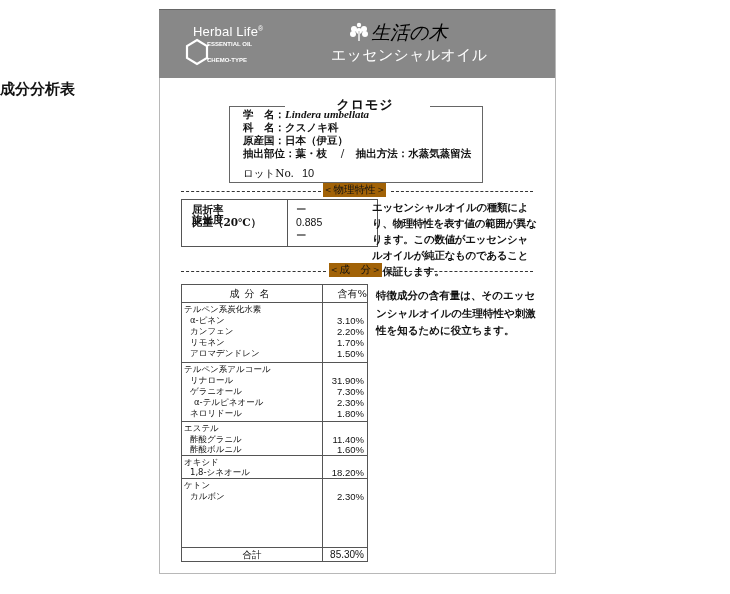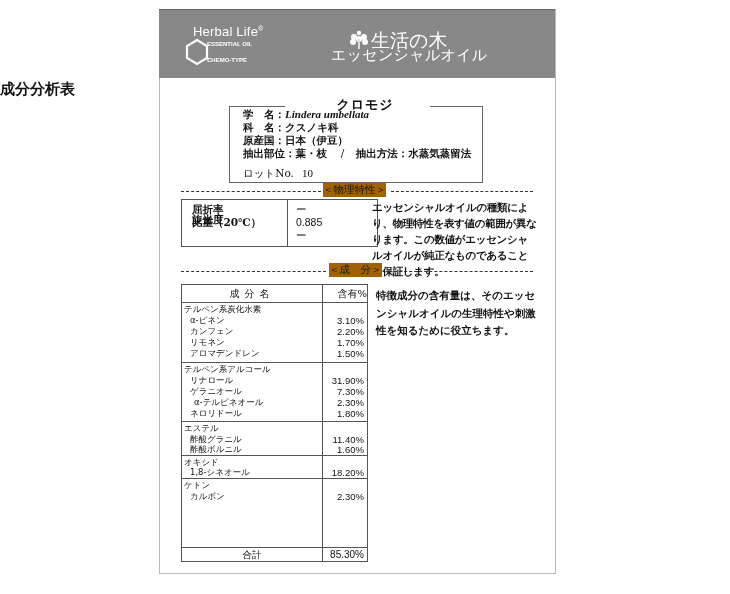--- a/index.html
+++ b/index.html
@@ -8,33 +8,33 @@
   .card { position:absolute; left:159px; top:9px; width:395px; height:564px;
           border:1px solid #b8b8b8; border-top:none; background:#fff; }
   .header { position:absolute; left:159px; top:9px; width:396px; height:68px;
             background:#888888; border-top:1px solid #666; }
   .brand { position:absolute; left:26px; top:14px; color:#fff; font-family:"Liberation Sans", sans-serif; }
   .brand-name { font-size:13px; font-weight:normal; letter-spacing:0.2px; position:absolute; left:8px; top:0; white-space:nowrap; }
   .brand-name sup { font-size:7px; }
   .brand-sub1 { position:absolute; left:22px; top:17px; font-size:6px; font-weight:bold; white-space:nowrap; }
   .brand-sub2 { position:absolute; left:22px; top:33px; font-size:6px; font-weight:bold; white-space:nowrap; }
   .benzene { position:absolute; left:0; top:14px; width:24px; height:28px; }
-  .logo-jp { position:absolute; left:190px; top:18px; color:#ffffff; font-family:"DejaVu Sans", sans-serif; font-size:19px; white-space:nowrap; }
+  .logo-jp { position:absolute; left:190px; top:10px; color:#000000; font-family:"DejaVu Sans", sans-serif; font-size:19px; white-space:nowrap;font-style:italic; }
   .tree-icon { display:inline-block; width:20px; height:20px; vertical-align:-3px; margin-right:2px; }
   .logo-sub { position:absolute; left:172px; top:36px; color:#fff; font-family:"DejaVu Sans", sans-serif; font-size:15px; white-space:nowrap; letter-spacing:0.3px; }
 
   .title { position:absolute; left:0; width:730px; text-align:left; top:80px; font-size:15px; font-weight:bold; }
   .plant { position:absolute; left:0; width:730px; text-align:center; top:96px; font-size:13px; font-weight:bold; letter-spacing:1px; }
 
   .infobox { position:absolute; left:229px; top:106px; width:252px; height:76px; border:1px solid #666; border-top:none; }
   .infobox-top-l { position:absolute; left:229px; top:106px; width:56px; border-top:1px solid #666; }
   .infobox-top-r { position:absolute; left:430px; top:106px; width:52px; border-top:1px solid #666; }
   .info-line { position:absolute; left:13px; font-size:10.5px; font-weight:bold; white-space:nowrap; }
   .info-line i { font-family:"Liberation Serif", serif; font-weight:bold; font-style:italic; font-size:11px; }
-  .lot-val { font-family:Liberation Serif, serif; font-weight:normal; font-size:11px; margin-left:8px; }
+  .lot-val { font-family:Liberation Sans, sans-serif; font-weight:normal; font-size:11px; margin-left:8px; }
 
   .dash-row { position:absolute; left:181px; width:352px; height:14px; }
   .dash-left, .dash-right { position:absolute; top:7px; border-top:1px dashed #333; }
   .dash-label { position:absolute; top:-1px; font-size:10.5px; white-space:nowrap; background:#a16207; }
 
   .physbox { position:absolute; left:181px; top:199px; width:187px; height:46px; border:1px solid #555;padding-left:8px; }
   .phys-divider { position:absolute; left:105px; top:0; bottom:0; border-left:1px solid #555; }
   .phys-label { position:absolute; left:10px; font-size:10.5px; font-weight:bold; white-space:nowrap; }
   .phys-val { position:absolute; left:114px; font-family:"Liberation Sans", sans-serif; font-size:10.5px; white-space:nowrap; }
 

